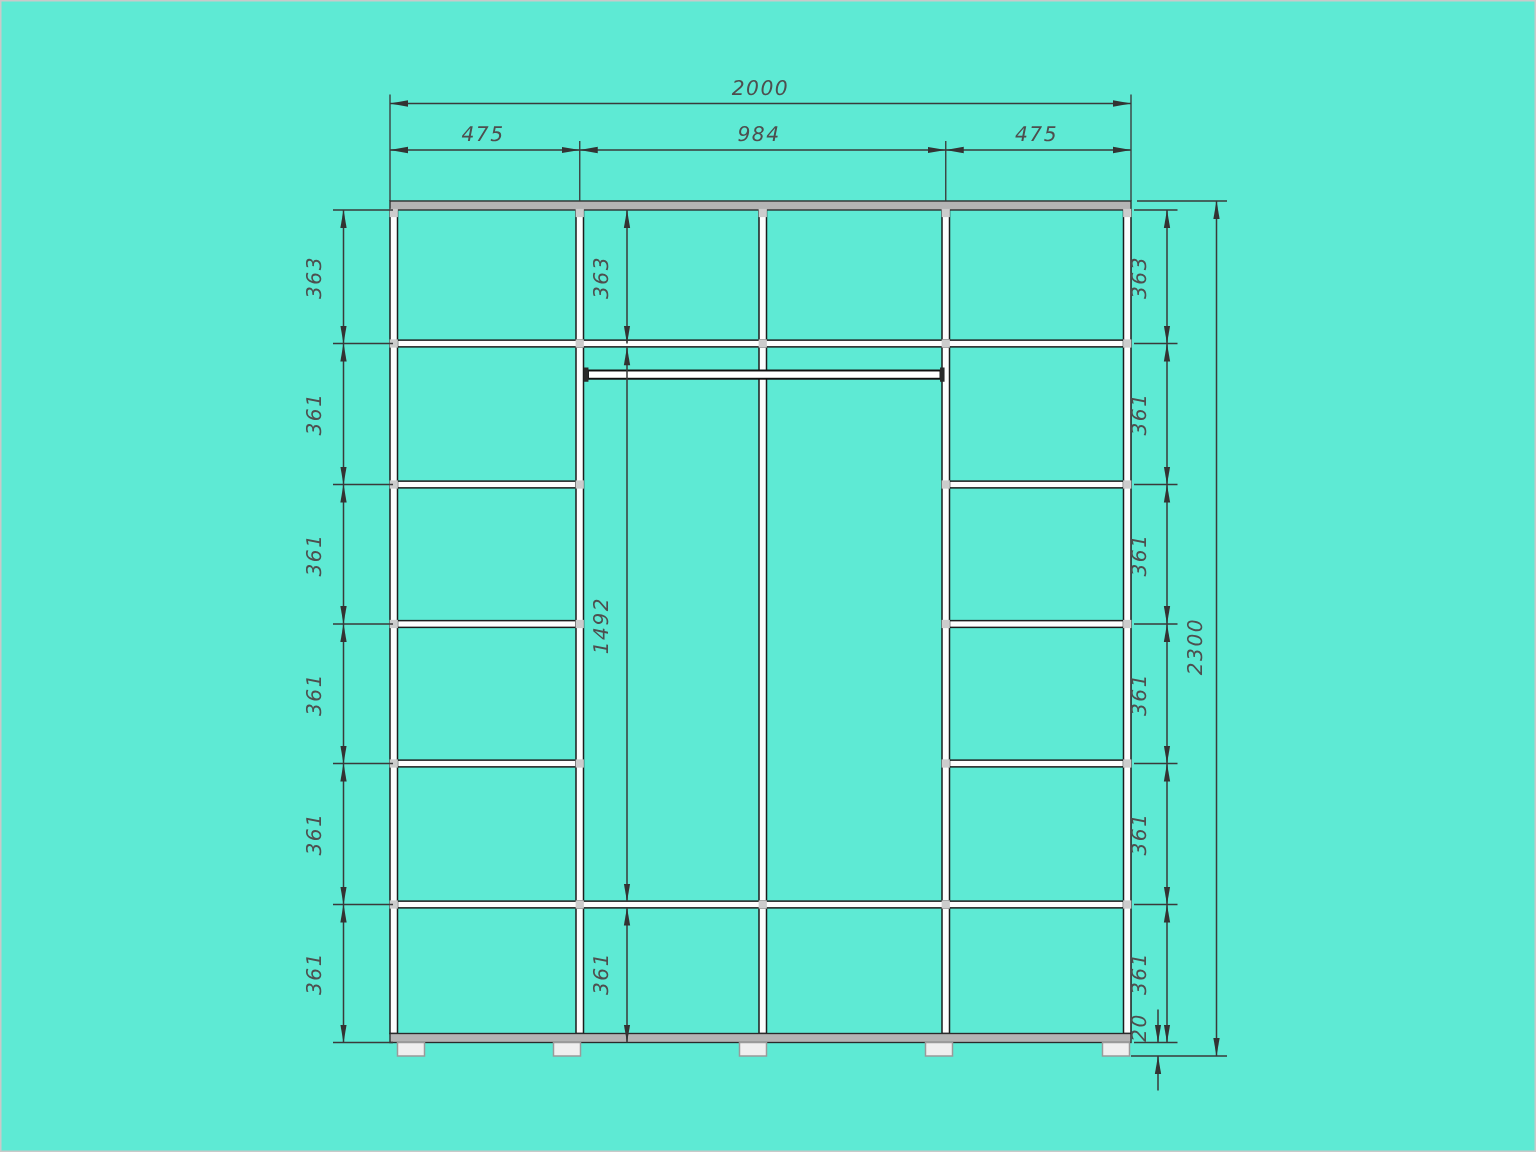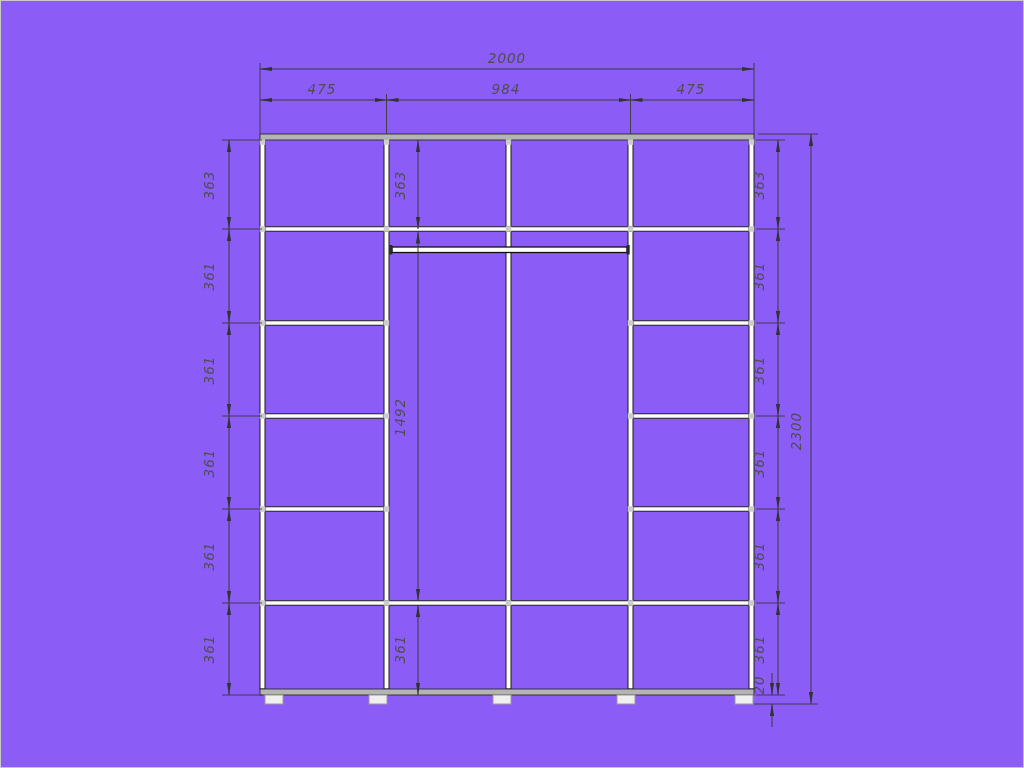--- a/index.html
+++ b/index.html
@@ -1,17 +1,17 @@
 <!DOCTYPE html>
 <html><head>
 <meta charset="utf-8">
 <style>
   html,body{margin:0;padding:0;background:#fff;}
   .canvas{
-    position:relative;width:1024px;height:768px;background:#8b5cf6;
+    position:relative;width:1024px;height:768px;background:#5eead4;
     border:1px solid #c9c9c9;box-sizing:border-box;overflow:hidden;
     font-family:"DejaVu Sans",sans-serif;
   }
   svg{display:block;}
   .obj{fill:#fdfdfd;stroke:#1d1d1d;stroke-width:1;}
   .band{fill:#b4b4b4;stroke:#2a2a2a;stroke-width:0.9;}
   .foot{fill:#efefef;stroke:#9a9a9a;stroke-width:1;}
   .fit{fill:#cccccc;stroke:none;}
   .dl{stroke:#3a3a3a;stroke-width:1;fill:none;}
   .ext{stroke:#3a3a3a;stroke-width:0.9;fill:none;}

